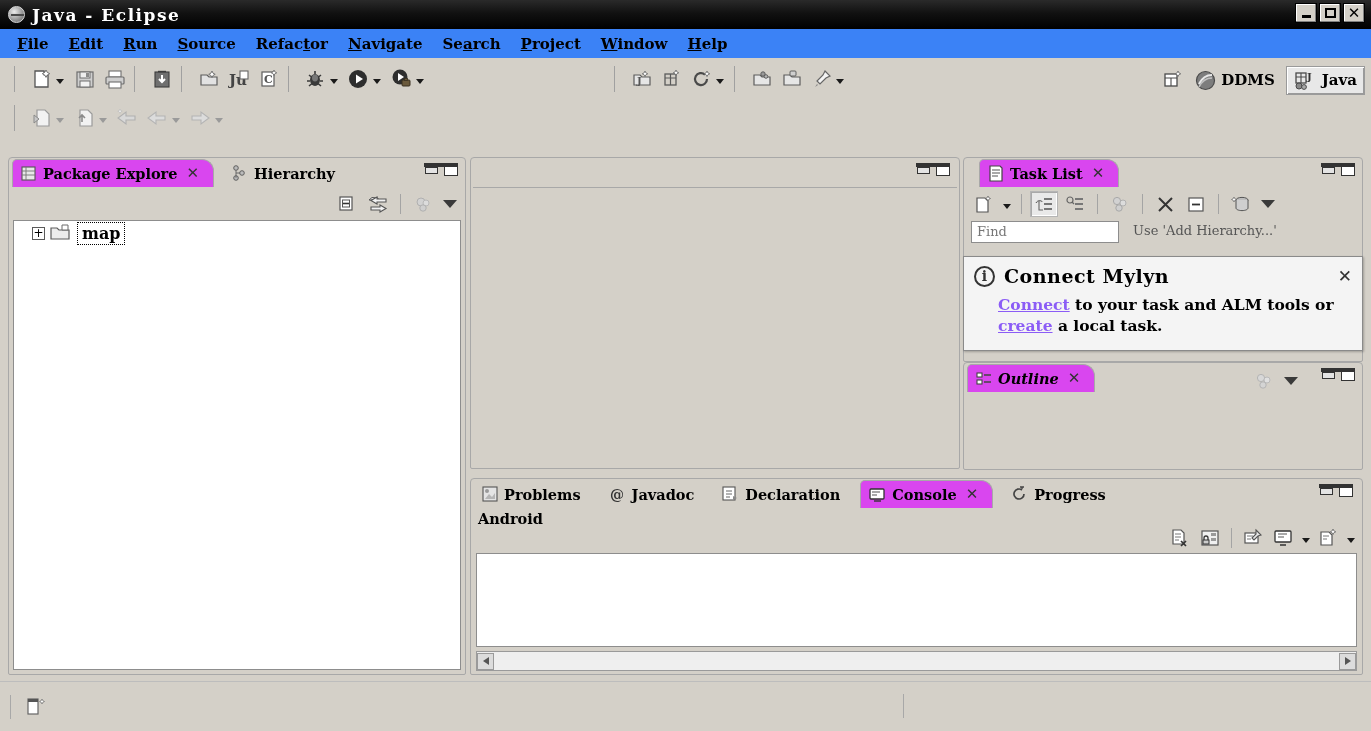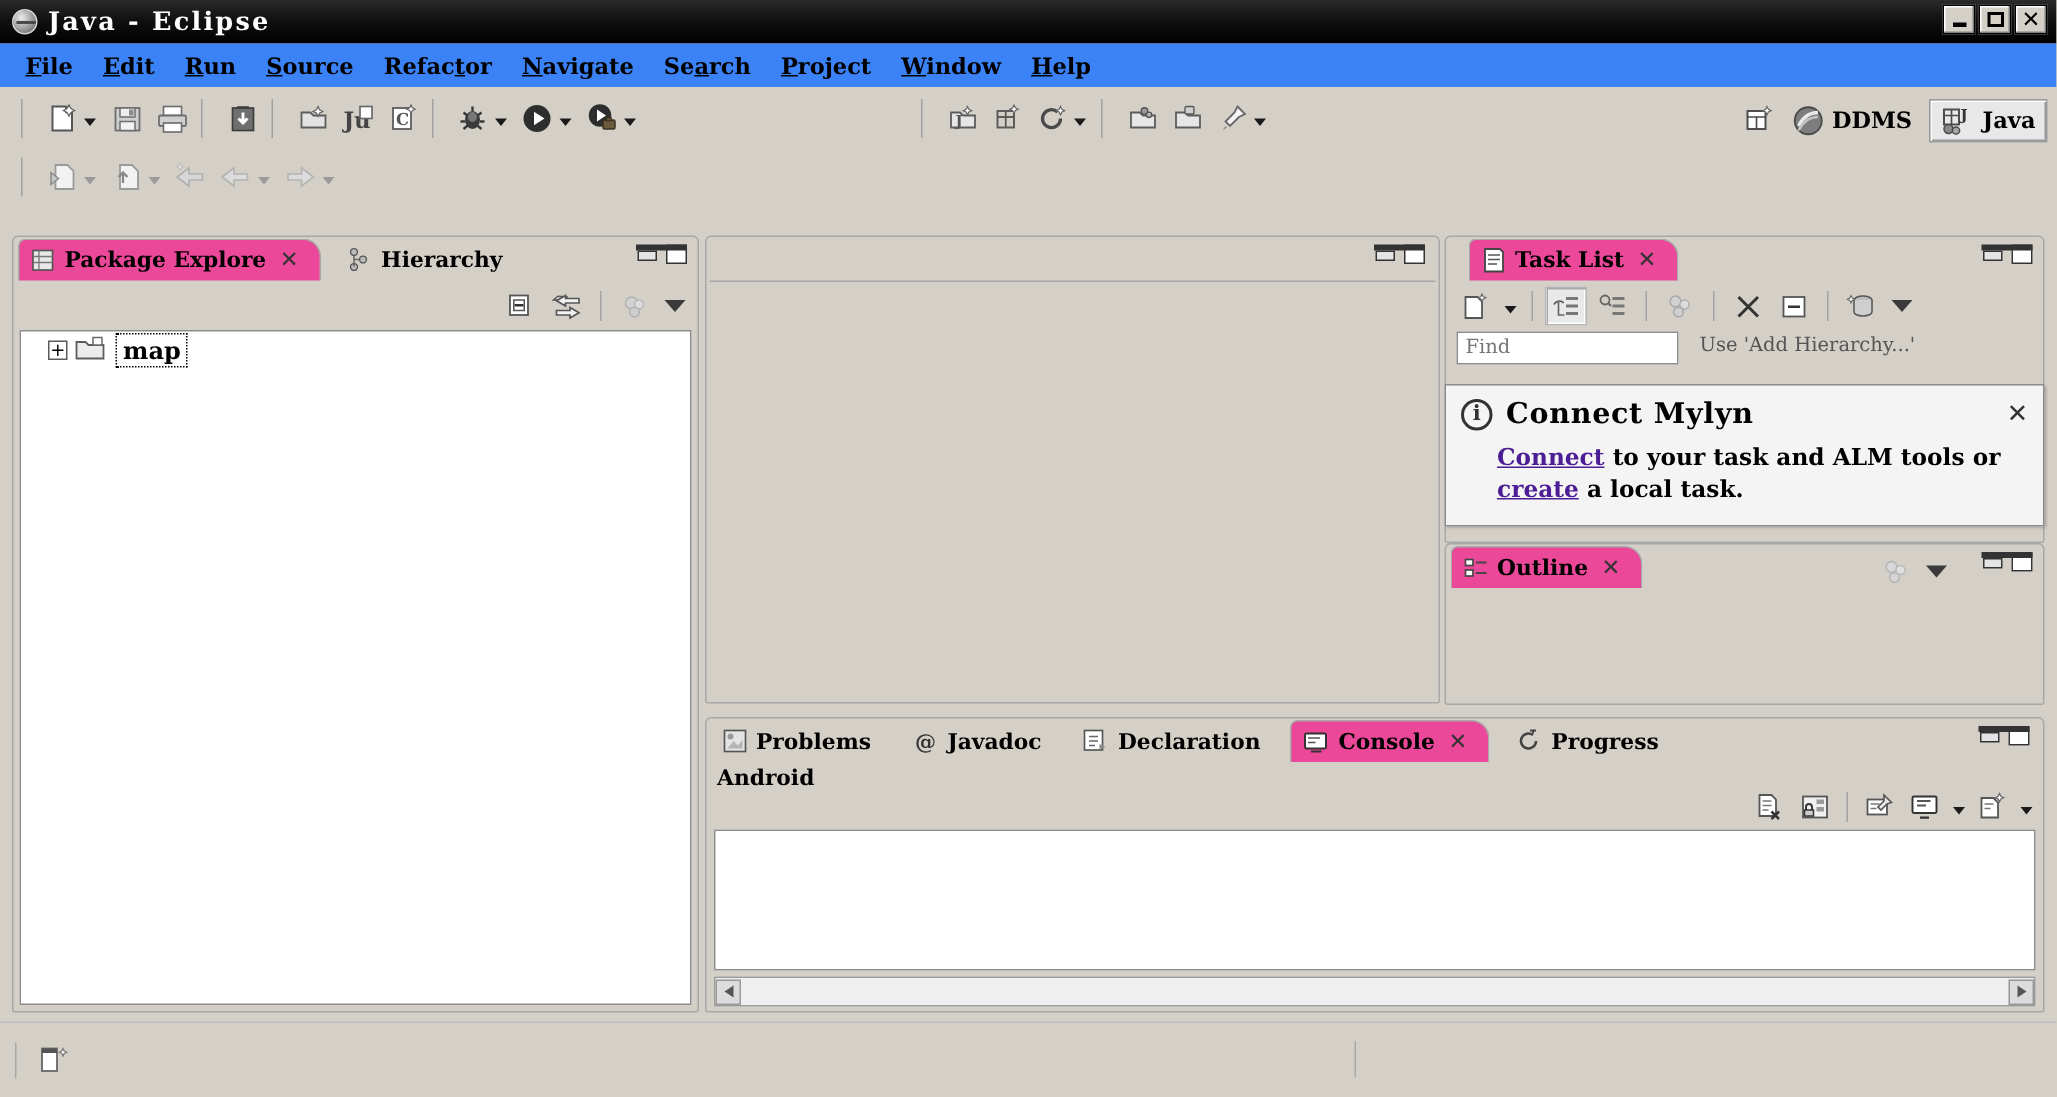--- a/index.html
+++ b/index.html
@@ -98,21 +98,21 @@
     border-radius:4px 4px 2px 2px;
   }
   .tabrow{ position:absolute; left:0; top:0; height:30px; display:flex; align-items:flex-end; }
   .vtab{
     height:28px; display:flex; align-items:center; gap:6px;
     padding:0 14px 0 8px; position:relative;
     font-family:"DejaVu Serif",serif; font-weight:bold; font-size:14.5px; color:#000;
     white-space:nowrap;
   }
   .vtab.active{
-    background:#ec4899;
+    background:#d946ef;
     border:1px solid #a8a8a8; border-bottom:none;
     border-radius:5px 12px 0 0;
   }
   .vtab.inactive{
     background:transparent; color:#000;
   }
   .tab-close{
     font-family:"DejaVu Sans",sans-serif;font-weight:bold;font-size:15px;
     color:#333; margin-left:3px; line-height:1;
   }
@@ -194,21 +194,21 @@
   }
   #mylyn-close{
     margin-left:auto; font-family:"DejaVu Sans",sans-serif;font-weight:bold;
     font-size:17px; color:#333; line-height:1;
   }
   #mylyn-body{
     padding:5px 12px 0 34px;
     font-family:"DejaVu Serif",serif; font-weight:bold; font-size:15.5px; color:#000;
     line-height:1.38;
   }
-  #mylyn-body a{ color:#4c1d95; text-decoration:underline; }
+  #mylyn-body a{ color:#8b5cf6; text-decoration:underline; }
 
   
   #outline{ left:963px; top:362px; width:400px; height:108px; }
   #outline-msg{
     position:absolute; left:6px; top:40px;
     font-family:"DejaVu Serif",serif; font-weight:bold; font-size:15px; color:#000;
   }
 
   
   #console-panel{ left:470px; top:478px; width:893px; height:197px; }
@@ -663,21 +663,21 @@
     <div id="mylyn-close">✕</div>
   </div>
   <div id="mylyn-body">
     <a href="#">Connect</a><span> to your task and ALM tools or </span><a href="#">create</a><span> a local task.</span>
   </div>
 </div>
 
 <div class="panel" id="outline">
   <div class="panel-frame"></div>
 
-  <div class="tabrow" style="left:4px;">
+  <div class="tabrow" style="left:4px;font-style:italic;">
     <div class="vtab active">
       <span>
         <svg width="16" height="16" viewBox="0 0 16 16">
           <rect x="1" y="2" width="5" height="4" fill="#fff" stroke="#444" stroke-width="1.1"></rect>
           <rect x="1" y="9" width="5" height="4" fill="#fff" stroke="#444" stroke-width="1.1"></rect>
           <path d="M8 4h7M8 11h7" stroke="#444" stroke-width="1.3"></path>
         </svg>
       </span>
       <span>Outline</span>
       <span class="tab-close">✕</span>

